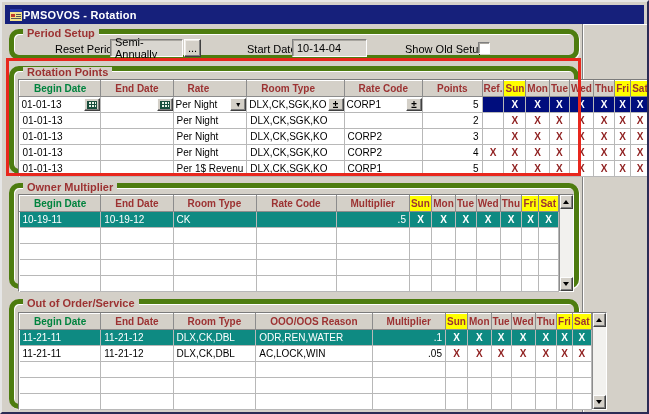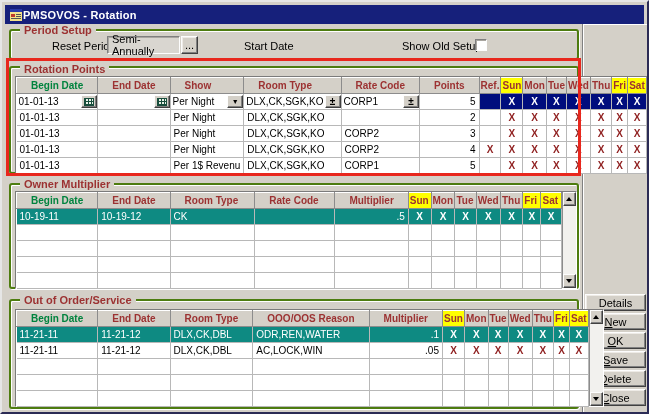--- a/index.html
+++ b/index.html
@@ -9,21 +9,21 @@
   .window { position:relative; width:649px; height:414px; background:#d4d0c8;
             border:2px solid; border-color:#e6e6e6 #2b2b55 #2b2b55 #e6e6e6; overflow:hidden; }
 
   
   .titlebar { position:absolute; left:3px; top:3px; right:3px; height:19px;
               background:#16207b; display:flex; align-items:center; padding-left:4px; }
   .titlebar .ttext { color:#fff; font-weight:bold; font-size:11px; margin-left:0; letter-spacing:.2px; }
   .appicon { width:14px; height:14px; display:inline-block; }
 
   
-  .groupbox { position:absolute; border:2px solid #4d7c0f; border-radius:3px;
+  .groupbox { position:absolute; border:5px solid #4d7c0f; border-radius:10px;
               box-shadow:inset 1px 1px 0 #ffffff, 1px 1px 0 #ffffff; }
   .gb-title { position:absolute; left:9px; background:#d4d0c8; padding:0 4px;
               color:#9c3232; font-weight:bold; font-size:11px; line-height:11px; }
 
   .lbl { position:absolute; color:#000; font-size:11px; }
 
   .field { position:absolute; height:18px; background:#d9d6d0; border:1px solid;
            border-color:#7f7f7f #fdfdfd #fdfdfd #7f7f7f; box-shadow:inset 1px 1px 0 #a9a6a0;
            display:flex; align-items:center; padding:0 4px; font-size:11px; }
 
@@ -106,39 +106,34 @@
       <rect x="1" y="1" width="12" height="3" fill="#2a3aa8"></rect>
       <rect x="2" y="6" width="4" height="3" fill="#c03a2a"></rect>
       <rect x="7" y="6" width="5" height="1" fill="#555"></rect>
       <rect x="7" y="8" width="5" height="1" fill="#555"></rect>
       <rect x="2" y="10" width="10" height="1" fill="#555"></rect>
     </svg>
     <span class="ttext">PMSOVOS - Rotation</span>
   </div>
 
   <div class="side-panel"></div>
-  <div class="btn-stack" id="btn-stack">
-      <div class="pushbtn">Details</div>
-      <div class="pushbtn"><u>N</u>ew</div>
-      <div class="pushbtn"><u>O</u>K</div>
-      <div class="pushbtn"><u>S</u>ave</div>
-      <div class="pushbtn"><u>D</u>elete</div>
-      <div class="pushbtn"><u>C</u>lose</div>
-    </div>
 
   <div class="groupbox" style="left:7px; top:27px; width:570px; height:31px;">
     <span class="gb-title" style="top:-6px;">Period Setup</span>
     <span class="lbl" style="left:41px; top:9px;">Reset Period</span>
     <div class="field" style="left:96px; top:5px; width:73px;justify-content:center;">
       <span>Semi-Annually</span>
     </div>
     <div class="pushbtn" style="position:absolute; left:170px; top:5px; width:17px; height:18px;">
       <span>...</span>
     </div>
     <span class="lbl" style="left:233px; top:9px;">Start Date</span>
+    <div class="field" style="left:278px; top:5px; width:75px;">
+      <span>10-14-04</span>
+    </div>
     <span class="lbl" style="left:391px; top:9px;">Show Old Setup</span>
     <span class="checkbox" style="left:464px; top:8px;"></span>
   </div>
 
   <div class="red-box"></div>
 
   <div class="groupbox" style="left:7px; top:64px; width:570px; height:108px;">
     <span class="gb-title" style="top:-4px;">Rotation Points</span>
     <div class="grid-wrap" id="rot-grid" style="left:4px; top:8px; height:98px;">
       <table class="grid">
@@ -155,21 +150,21 @@
             <col class="c9">
             <col class="c10">
             <col class="c11">
             <col class="c12">
             <col class="c13">
           </colgroup>
           <thead>
             <tr>
               <th class="green">Begin Date</th>
               <th class="red">End Date</th>
-              <th class="red">Show</th>
+              <th class="red">Rate</th>
               <th class="red">Room Type</th>
               <th class="red">Rate Code</th>
               <th class="red num">Points</th>
               <th class="red ctr">Ref.</th>
               <th class="red day hl">Sun</th>
               <th class="red day">Mon</th>
               <th class="red day">Tue</th>
               <th class="red day">Wed</th>
               <th class="red day">Thu</th>
               <th class="red day hl">Fri</th>

